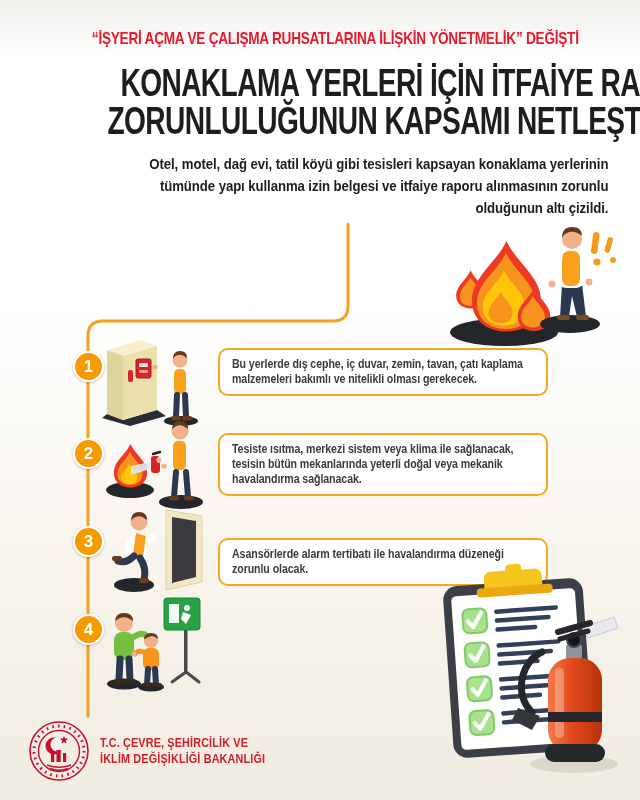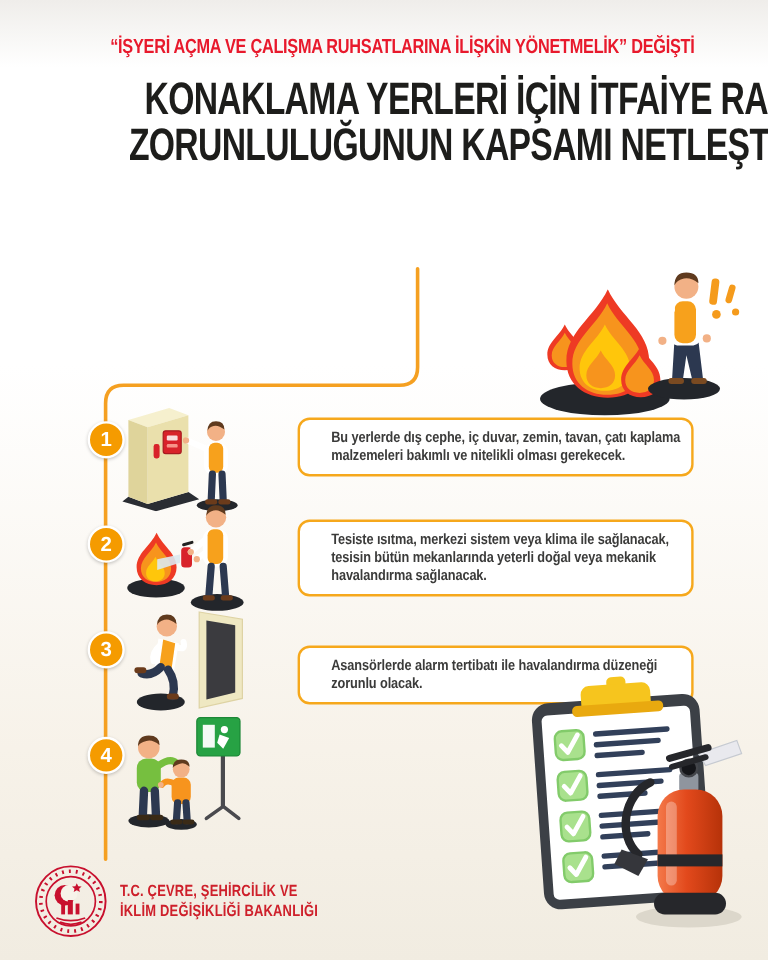--- a/index.html
+++ b/index.html
@@ -20,21 +20,21 @@
   .intro{top:153px;left:0;line-height:22px;}
   .intro .cond{transform:scaleX(.88);transform-origin:center;
     font-size:15px;font-weight:bold;color:#1d1d1b;letter-spacing:-0.1px;}
   .num-badge{
     width:27px;height:27px;border-radius:50%;background:#f59b00;border:2px solid #ffffff;
     box-shadow:0 1px 3px rgba(0,0,0,.22);color:#ffffff;font-size:17px;font-weight:bold;
     text-align:center;line-height:27px;z-index:4;left:73px;
   }
   .info-box{
     left:218px;width:330px;background:#ffffff;border:2px solid #f6a81c;border-radius:10px;
-    padding:7px 26px;z-index:2;box-sizing:border-box;margin-left:30px;
+    padding:7px 12px;z-index:2;box-sizing:border-box;
   }
   .info-box .cond{transform:scaleX(.85);transform-origin:left top;
     font-size:12.5px;font-weight:bold;color:#3b3b3a;line-height:14.8px;letter-spacing:-0.1px;}
   .illus{z-index:3;}
   .conn{left:0;top:0;z-index:1;}
   .clip{z-index:6;}
   .footer-name{left:100px;top:735px;}
   .footer-name .cond{transform:scaleX(.8);transform-origin:left top;
     font-size:13.5px;font-weight:bold;color:#ce202b;line-height:15.5px;letter-spacing:.2px;}
   svg{display:block;}
@@ -59,20 +59,27 @@
     <span class="cond">“İŞYERİ AÇMA VE ÇALIŞMA RUHSATLARINA İLİŞKİN YÖNETMELİK” DEĞİŞTİ</span>
   </div>
 
   <div class="abs center title">
     <span class="cond">
       <div>KONAKLAMA YERLERİ İÇİN İTFAİYE RAPORU</div>
       <div>ZORUNLULUĞUNUN KAPSAMI NETLEŞTİRİLDİ</div>
     </span>
   </div>
 
+  <div class="abs center intro">
+    <span class="cond">
+      <div>Otel, motel, dağ evi, tatil köyü gibi tesisleri kapsayan konaklama yerlerinin</div>
+      <div>tümünde yapı kullanma izin belgesi ve itfaiye raporu alınmasının zorunlu</div>
+      <div>olduğunun altı çizildi.</div>
+    </span>
+  </div>
 
   <svg class="abs conn" width="640" height="800" viewBox="0 0 640 800">
     <path d="M348 224 L348 306 Q348 321 333 321 L103 321 Q88 321 88 336 L88 716" stroke="#f5a021" stroke-width="3" fill="none" stroke-linecap="round"></path>
   </svg>
 
   <svg class="abs illus" style="left:447px;top:241px" width="118" height="108" viewBox="0 0 120 110">
     <ellipse cx="58" cy="93" rx="55" ry="14" fill="#23262b"></ellipse>
     <use href="#drop" transform="translate(4,30) scale(0.40)" fill="#ee3a24"></use>
     <use href="#drop" transform="translate(9,37) scale(0.30)" fill="#f7941d"></use>
     <use href="#drop" transform="translate(13,0) scale(0.95)" fill="#ee3a24"></use>

